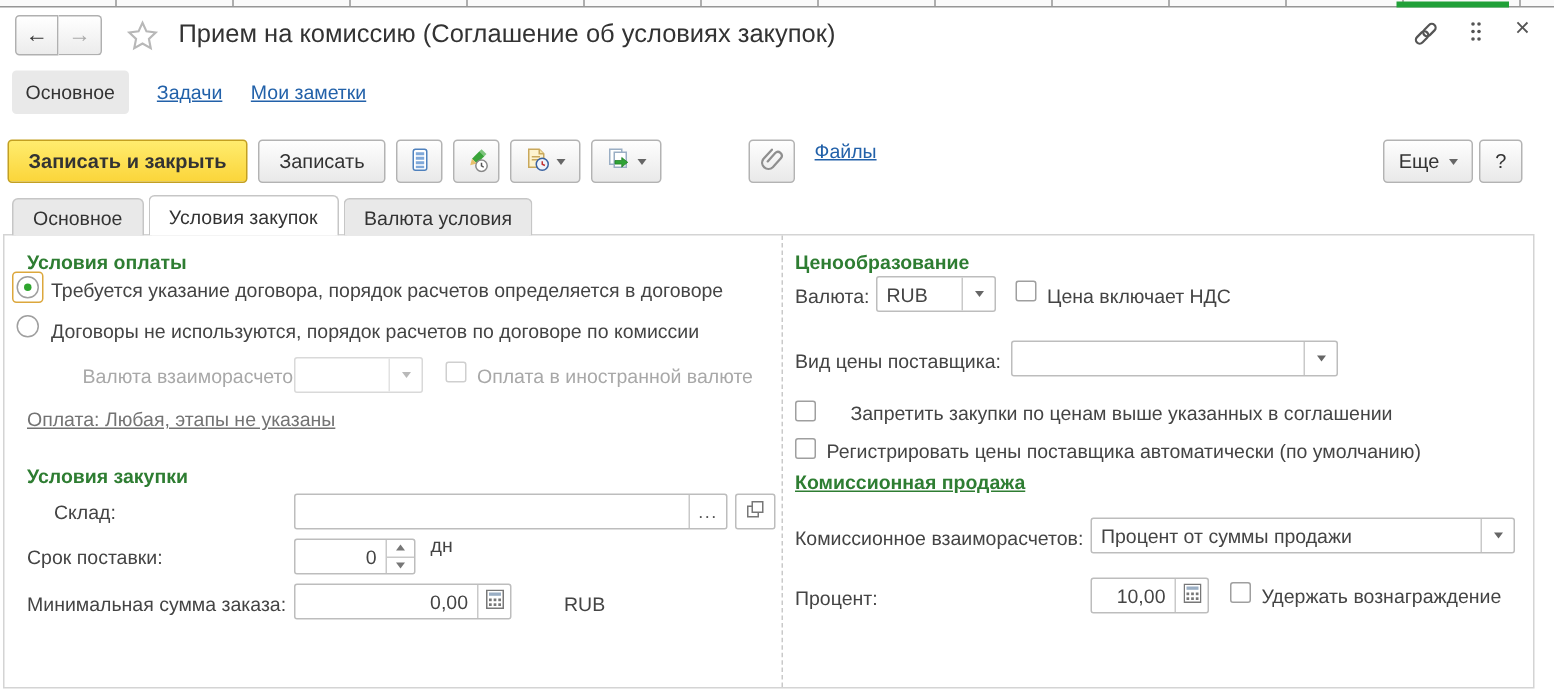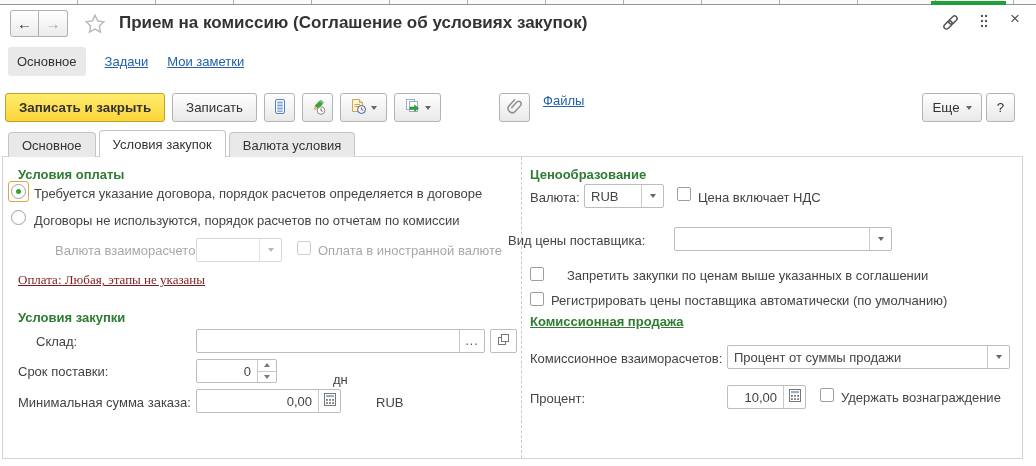--- a/index.html
+++ b/index.html
@@ -2,21 +2,21 @@
 <html><head>
 <meta charset="utf-8">
 <style>
   * { margin:0; padding:0; box-sizing:border-box; }
   html,body { background:#fff; }
   #app {
     position:relative; width:1036px; height:466px; background:#fff;
     font-family:"Liberation Sans", sans-serif; font-size:13px; color:#444;
     overflow:hidden;
   }
-  .nowrap { white-space:nowrap;font-weight:bold; }
+  .nowrap { white-space:nowrap; }
 
   
   #topstrip { position:absolute; top:0; left:0; width:1036px; height:5px;
     background:repeating-linear-gradient(90deg,#fafafa 0,#fafafa 77px,#aeaeae 77px,#aeaeae 78px);
     border-bottom:1px solid #969696; }
   #topstrip-green { position:absolute; left:931px; top:1px; width:75px; height:4px; background:#21a038; }
 
   
   #navgroup { position:absolute; left:10px; top:10px; display:flex; }
   .navbtn { width:29px; height:27px; background:linear-gradient(#ffffff,#ececec);
@@ -61,22 +61,22 @@
 
   
   #content { position:absolute; left:2px; top:156px; width:1021px; height:303px;
     border:1px solid #d4d4d4; background:#fff; z-index:1; }
   #divider { position:absolute; left:521px; top:157px; height:301px;
     border-left:1px dashed #c9c9c9; z-index:2; }
 
   .ghead { position:absolute; font-weight:bold; color:#2e7d32; z-index:2; white-space:nowrap; }
   .lbl { position:absolute; color:#444; z-index:2; white-space:nowrap; }
   .lbl-dis { color:#a8a8a8; }
-  .red-link { position:absolute; color:#7f1d1d; text-decoration:underline; z-index:2;
-    white-space:nowrap; cursor:pointer;font-family:Liberation Serif, serif; }
+  .red-link { position:absolute; color:#737373; text-decoration:underline; z-index:2;
+    white-space:nowrap; cursor:pointer; }
 
   
   .fld { position:absolute; display:flex; align-items:stretch; height:24px;
     border:1px solid #bdbdbd; border-radius:2px; background:#fff; z-index:2; }
   .fld .txt { flex:1; display:flex; align-items:center; padding:0 6px; overflow:hidden; }
   .fld .txt.num { justify-content:flex-end; }
   .fld .seg { width:22px; border-left:1px solid #c9c9c9; display:flex;
     align-items:center; justify-content:center; color:#666; cursor:pointer; }
   .fld.dis { border-color:#d9d9d9; }
   .fld.dis .seg { border-left-color:#e2e2e2; }
@@ -228,21 +228,21 @@
   <div id="divider"></div>
 
   <div class="ghead" style="left:18px; top:167px;">Условия оплаты</div>
 
   <div id="radio1-wrap">
     <div class="radio checked"></div>
   </div>
   <div class="lbl" style="left:34px; top:186px;">Требуется указание договора, порядок расчетов определяется в договоре</div>
 
   <div class="radio" id="radio2"></div>
-  <div class="lbl" style="left:34px; top:213px;">Договоры не используются, порядок расчетов по отчетам по комиссии</div>
+  <div class="lbl" style="left:34px; top:213px;">Договоры не используются, порядок расчетов по договоре по комиссии</div>
 
   <div class="lbl lbl-dis" style="left:55px; top:243px;">Валюта взаиморасчетов:</div>
   <div class="fld dis" style="left:196px; top:238px; width:86px;">
     <div class="txt"></div>
     <div class="seg">
       <span class="caret-down caret-dis"></span>
     </div>
   </div>
   <div class="cb dis" style="left:297px; top:241px;"></div>
   <div class="lbl lbl-dis" style="left:318px; top:243px;">Оплата в иностранной валюте</div>
@@ -270,21 +270,21 @@
     <div class="txt num">0</div>
     <div class="spin">
       <div>
         <span class="tri-up"></span>
       </div>
       <div>
         <span class="tri-dn"></span>
       </div>
     </div>
   </div>
-  <div class="lbl" style="left:287px; top:372px;margin-left:46px;">дн</div>
+  <div class="lbl" style="left:287px; top:356px;">дн</div>
 
   <div class="lbl" style="left:18px; top:395px;">Минимальная сумма заказа:</div>
   <div class="fld" style="left:196px; top:389px; width:145px;">
     <div class="txt num">0,00</div>
     <div class="seg">
       <span>
         <svg width="12" height="13" viewBox="0 0 12 13">
           <rect x="0.5" y="0.5" width="11" height="12" fill="#fff" stroke="#777"></rect>
           <rect x="2" y="2" width="8" height="2.2" fill="#9aaec4"></rect>
           <g fill="#777">
@@ -306,21 +306,21 @@
   <div class="lbl" style="left:530px; top:190px;">Валюта:</div>
   <div class="fld" style="left:584px; top:184px; width:80px;">
     <div class="txt">RUB</div>
     <div class="seg">
       <span class="caret-down"></span>
     </div>
   </div>
   <div class="cb" style="left:677px; top:187px;"></div>
   <div class="lbl" style="left:698px; top:190px;">Цена включает НДС</div>
 
-  <div class="lbl" style="left:508px; top:233px;">Вид цены поставщика:</div>
+  <div class="lbl" style="left:530px; top:233px;">Вид цены поставщика:</div>
   <div class="fld" style="left:674px; top:227px; width:218px;">
     <div class="txt"></div>
     <div class="seg">
       <span class="caret-down"></span>
     </div>
   </div>
 
   <div class="cb" style="left:530px; top:267px;"></div>
   <div class="lbl" style="left:551px; top:268px;margin-left:16px;">Запретить закупки по ценам выше указанных в соглашении</div>
 

